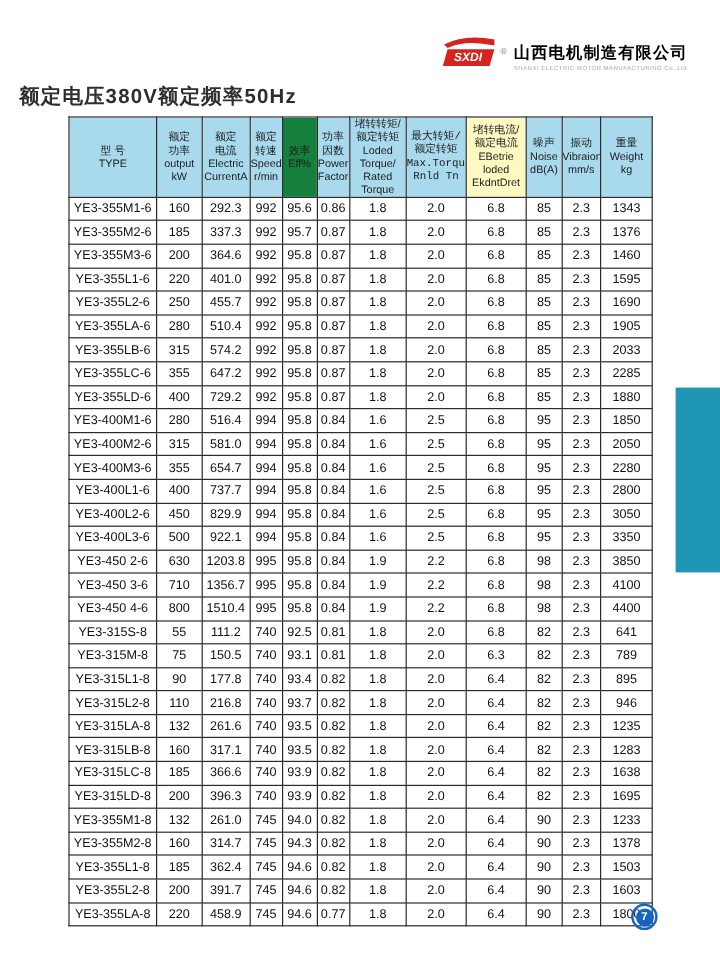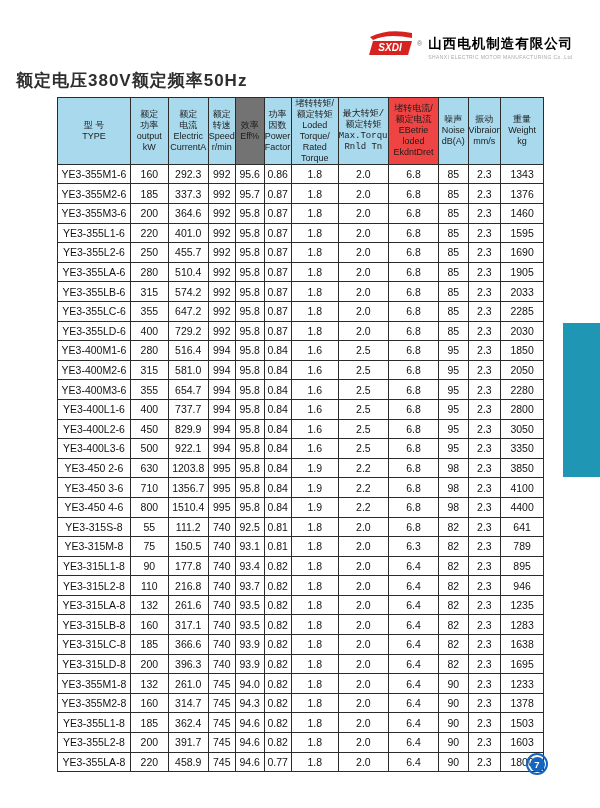--- a/index.html
+++ b/index.html
@@ -99,21 +99,21 @@
           <div>电流</div>
           <div>Electric</div>
           <div>CurrentA</div>
         </th>
         <th style="background: rgb(169, 217, 236);">
           <div>额定</div>
           <div>转速</div>
           <div>Speed</div>
           <div>r/min</div>
         </th>
-        <th style="background: #737373;">
+        <th style="background: #15803d;">
           <div>效率</div>
           <div>Eff%</div>
         </th>
         <th style="background: rgb(169, 217, 236);">
           <div>功率</div>
           <div>因数</div>
           <div>Power</div>
           <div>Factor</div>
         </th>
         <th style="background: rgb(169, 217, 236);">
@@ -121,21 +121,21 @@
           <div>额定转矩</div>
           <div>Loded Torque/</div>
           <div>Rated Torque</div>
         </th>
         <th style="background: rgb(169, 217, 236); font-family: Liberation Mono, monospace;">
           <div>最大转矩/</div>
           <div>额定转矩</div>
           <div>Max.Torque/</div>
           <div>Rnld Tn</div>
         </th>
-        <th style="background: #ef4444;">
+        <th style="background: #fef9c3;">
           <div>堵转电流/</div>
           <div>额定电流</div>
           <div>EBetrie loded</div>
           <div>EkdntDret</div>
         </th>
         <th style="background: rgb(169, 217, 236);">
           <div>噪声</div>
           <div>Noise</div>
           <div>dB(A)</div>
         </th>
@@ -269,21 +269,21 @@
         <td class="col-1">400</td>
         <td class="col-2">729.2</td>
         <td class="col-3">992</td>
         <td class="col-4">95.8</td>
         <td class="col-5">0.87</td>
         <td class="col-6">1.8</td>
         <td class="col-7">2.0</td>
         <td class="col-8">6.8</td>
         <td class="col-9">85</td>
         <td class="col-10">2.3</td>
-        <td class="col-11">2030</td>
+        <td class="col-11">1880</td>
       </tr>
       <tr>
         <td class="col-0">YE3-400M1-6</td>
         <td class="col-1">280</td>
         <td class="col-2">516.4</td>
         <td class="col-3">994</td>
         <td class="col-4">95.8</td>
         <td class="col-5">0.84</td>
         <td class="col-6">1.6</td>
         <td class="col-7">2.5</td>

